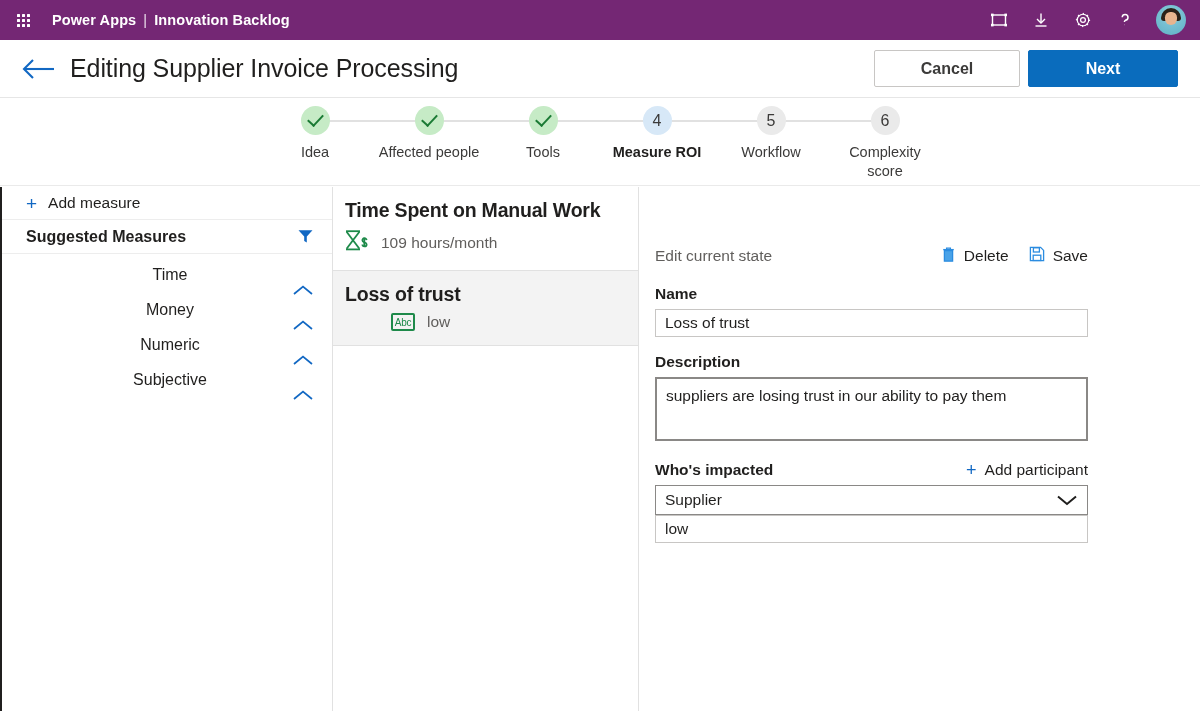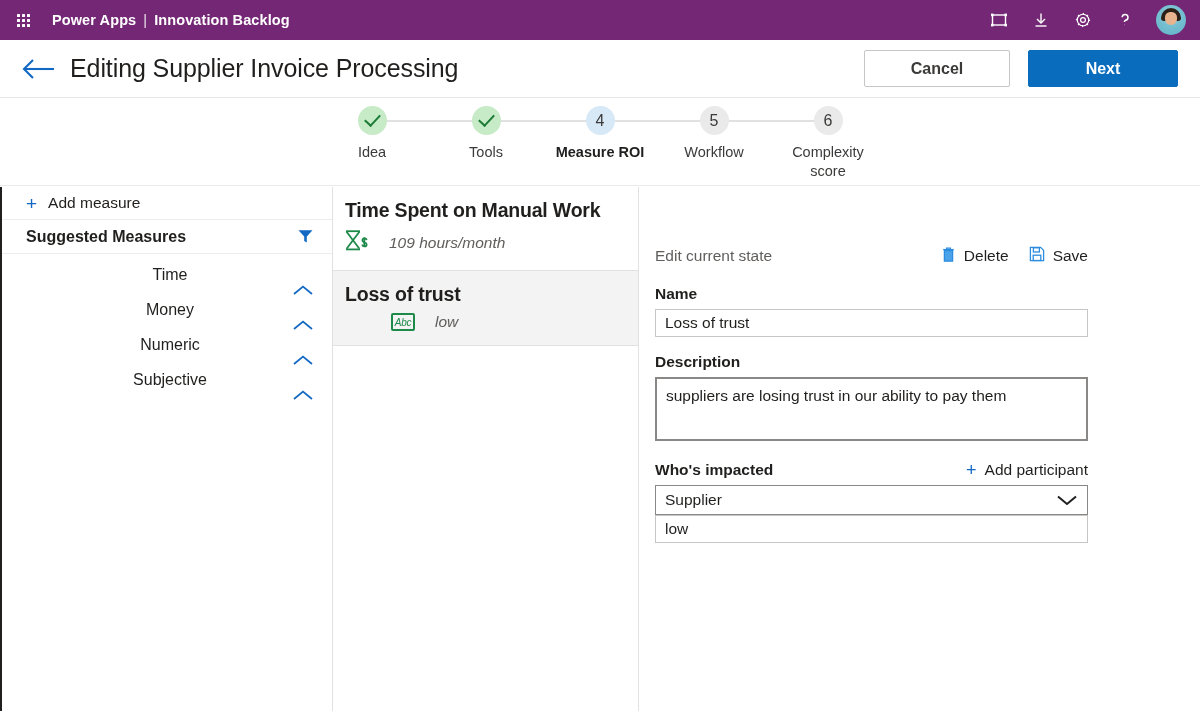--- a/index.html
+++ b/index.html
@@ -50,21 +50,21 @@
 
   
   .cmd-bar {
     height: 58px; display:flex; align-items:center; padding: 0 22px 0 20px;
     border-bottom: 1px solid #e6e6e6; background:#fff;
   }
   .back-arrow { color:#1268c3; cursor:pointer; display:flex; align-items:center; margin-right: 14px;}
   .page-title {
     font-size: 25px; color:#201f1e; font-weight: 400; letter-spacing: -.1px; white-space:nowrap;
   }
-  .cmd-actions { margin-left:auto; display:flex; align-items:center; gap: 18px; }
+  .cmd-actions { margin-left:auto; display:flex; align-items:center; gap: 8px; }
   .btn {
     font-family:"Liberation Sans", sans-serif;
     font-size: 16px; font-weight: 700; cursor:pointer; border-radius: 2px;
     height: 37px; display:flex; align-items:center; justify-content:center;
   }
   .btn-cancel { width: 146px; background:#fff; color:#3b3a39; border:1px solid #c8c6c4; }
   .btn-next { width: 150px; background:#0a6cbd; color:#fff; border:1px solid #0a6cbd; }
 
   
   .stepper {
@@ -121,21 +121,21 @@
   }
   .cat-row .name { font-size: 16px; color:#201f1e; }
   .cat-row .chev { margin-left:auto; display:flex; }
 
   
   .card {
     padding: 12px 16px 14px 10px; border-bottom: 1px solid #e1e1e1; cursor:pointer;
   }
   .card.selected { background:#f3f3f3; }
   .card .card-title { font-size: 19.5px; color:#201f1e; font-weight: 600; letter-spacing: -.2px; padding-left: 2px;}
-  .card .card-meta { display:flex; align-items:center; gap: 20px; margin-top: 7px; font-style: italic; }
+  .card .card-meta { display:flex; align-items:center; gap: 12px; margin-top: 7px; }
   .card .card-value { font-size: 15.5px; color:#605e5c; }
   .ic-abc {
     width: 24px; height: 18px; border: 2px solid #1e8a4a; border-radius: 2px;
     display:flex; align-items:center; justify-content:center;
     font-size: 10px; color:#1e8a4a; font-family:"Liberation Sans", sans-serif; letter-spacing: -.3px; margin-left: 48px;
   }
 
   
   .detail-inner { padding: 12px 112px 0 16px; margin-top: 44px; }
   .detail-top { display:flex; align-items:center; height: 26px; }
@@ -254,20 +254,27 @@
     <div class="steps">
 
       <div class="step">
         <div class="line"></div>
         <div class="bubble done">
           <span class="chk"></span>
         </div>
         <div class="step-label">Idea</div>
       </div>
 
+      <div class="step">
+        <div class="line"></div>
+        <div class="bubble done">
+          <span class="chk"></span>
+        </div>
+        <div class="step-label">Affected people</div>
+      </div>
 
       <div class="step">
         <div class="line"></div>
         <div class="bubble done">
           <span class="chk"></span>
         </div>
         <div class="step-label">Tools</div>
       </div>
 
       <div class="step is-active">

